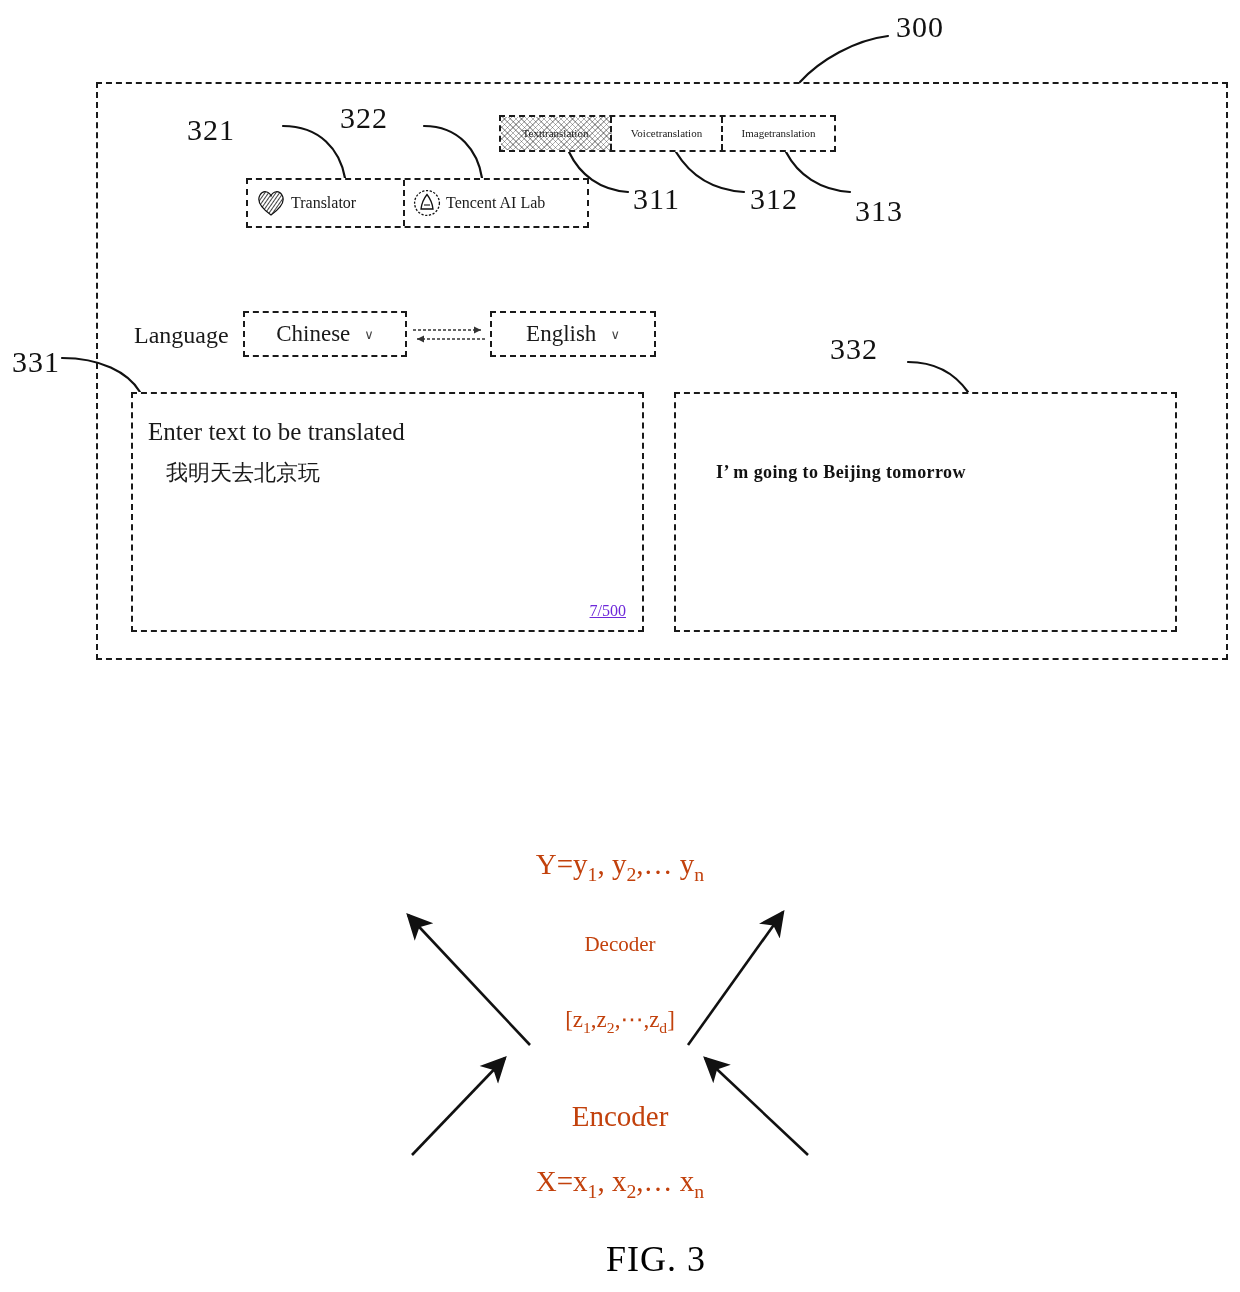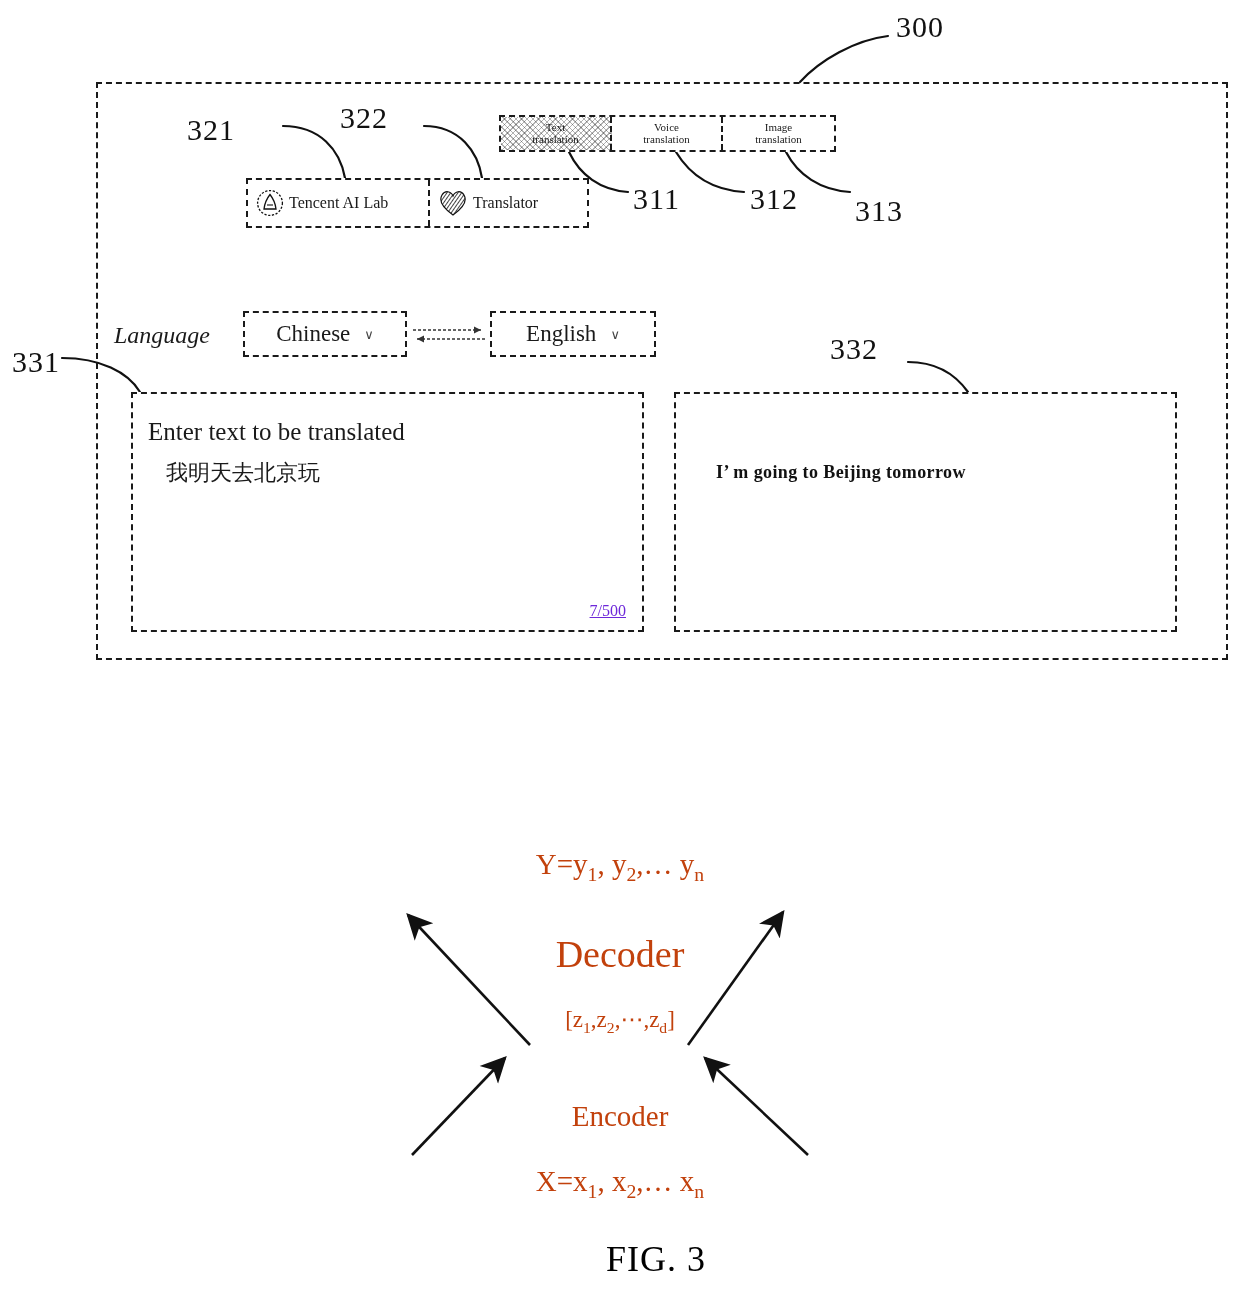--- a/index.html
+++ b/index.html
@@ -70,21 +70,21 @@
     display: flex;
     border: 2px dashed #1a1a1a;
     box-sizing: border-box;
     background: #fff;
   }
   .tab {
     width: 111px;
     height: 100%;
     box-sizing: border-box;
     display: flex;
-    flex-direction: column;
+    flex-direction: row;
     align-items: center;
     justify-content: center;
     font-family: "Liberation Serif", "DejaVu Serif", serif;
     font-size: 11px;
     line-height: 1.08;
     color: #1a1a1a;
     border-right: 2px dashed #1a1a1a;
     text-align: center;
   }
   .tab:last-child { border-right: none; }
@@ -138,25 +138,24 @@
     position: relative;
   }
   .logo-circle {
     width: 28px; height: 28px;
     flex: 0 0 auto;
   }
 
   
   .lang-label {
     position: absolute;
-    left: 114px;
+    left: 134px;
     top: 322px;
     font-size: 24px;
     color: #1a1a1a;
-    font-style: italic;
   }
   .select {
     position: absolute;
     top: 311px;
     height: 46px;
     border: 2px dashed #1a1a1a;
     box-sizing: border-box;
     background: #fff;
     display: flex;
     align-items: center;
@@ -253,21 +252,21 @@
     white-space: nowrap;
   }
   #f3-y {
     left: 0; width: 1240px;
     top: 848px;
     font-size: 29px;
   }
   #f3-decoder {
     left: 0; width: 1240px;
     top: 932px;
-    font-size: 38px;
+    font-size: 21px;
   }
   #f3-z {
     left: 0; width: 1240px;
     top: 1006px;
     font-size: 23px;
   }
   #f3-encoder {
     left: 0; width: 1240px;
     top: 1100px;
     font-size: 29px;
@@ -326,43 +325,43 @@
       <span class="l2">translation</span>
     </div>
     <div class="tab">
       <span class="l1">Image</span>
       <span class="l2">translation</span>
     </div>
   </div>
 
 
   <div class="provider-group">
-    <div class="provider" id="provider-1">
-      <span class="logo-circle">
-        <svg viewBox="0 0 28 28" width="28" height="28" xmlns="http://www.w3.org/2000/svg">
-          <circle cx="14" cy="14" r="12.4" fill="none" stroke="#111" stroke-width="1.3" stroke-dasharray="2.2 1.6"></circle>
-          <path d="M14 5.5 C 10.5 10, 8.5 15.5, 8 20 L 20 20 C 19.5 15.5, 17.5 10, 14 5.5 Z" fill="none" stroke="#111" stroke-width="1.3"></path>
-          <path d="M11 16 L 17 16" stroke="#111" stroke-width="1.1"></path>
-        </svg>
-      </span>
-      <span class="plabel">Tencent AI Lab</span>
-    </div>
     <div class="provider" id="provider-0">
       <span class="logo-heart">
         <svg viewBox="0 0 30 28" width="30" height="28" xmlns="http://www.w3.org/2000/svg">
           <defs>
             <pattern id="hatch" width="3" height="3" patternUnits="userSpaceOnUse" patternTransform="rotate(35)">
               <line x1="0" y1="0" x2="0" y2="3" stroke="#111" stroke-width="1.6"></line>
             </pattern>
           </defs>
           <path d="M15 26 C 4 18, 1 11, 4 6 C 7 1, 13 2, 15 7 C 17 2, 23 1, 26 6 C 29 11, 26 18, 15 26 Z" fill="url(#hatch)" stroke="#111" stroke-width="1.2"></path>
         </svg>
       </span>
       <span class="plabel">Translator</span>
     </div>
+    <div class="provider" id="provider-1">
+      <span class="logo-circle">
+        <svg viewBox="0 0 28 28" width="28" height="28" xmlns="http://www.w3.org/2000/svg">
+          <circle cx="14" cy="14" r="12.4" fill="none" stroke="#111" stroke-width="1.3" stroke-dasharray="2.2 1.6"></circle>
+          <path d="M14 5.5 C 10.5 10, 8.5 15.5, 8 20 L 20 20 C 19.5 15.5, 17.5 10, 14 5.5 Z" fill="none" stroke="#111" stroke-width="1.3"></path>
+          <path d="M11 16 L 17 16" stroke="#111" stroke-width="1.1"></path>
+        </svg>
+      </span>
+      <span class="plabel">Tencent AI Lab</span>
+    </div>
   </div>
 
   <div class="lang-label">Language</div>
 
   <div class="select" id="select-source">
     <span>Chinese</span>
     <span class="caret">∨</span>
   </div>
 
   <div class="swap-wrap">

